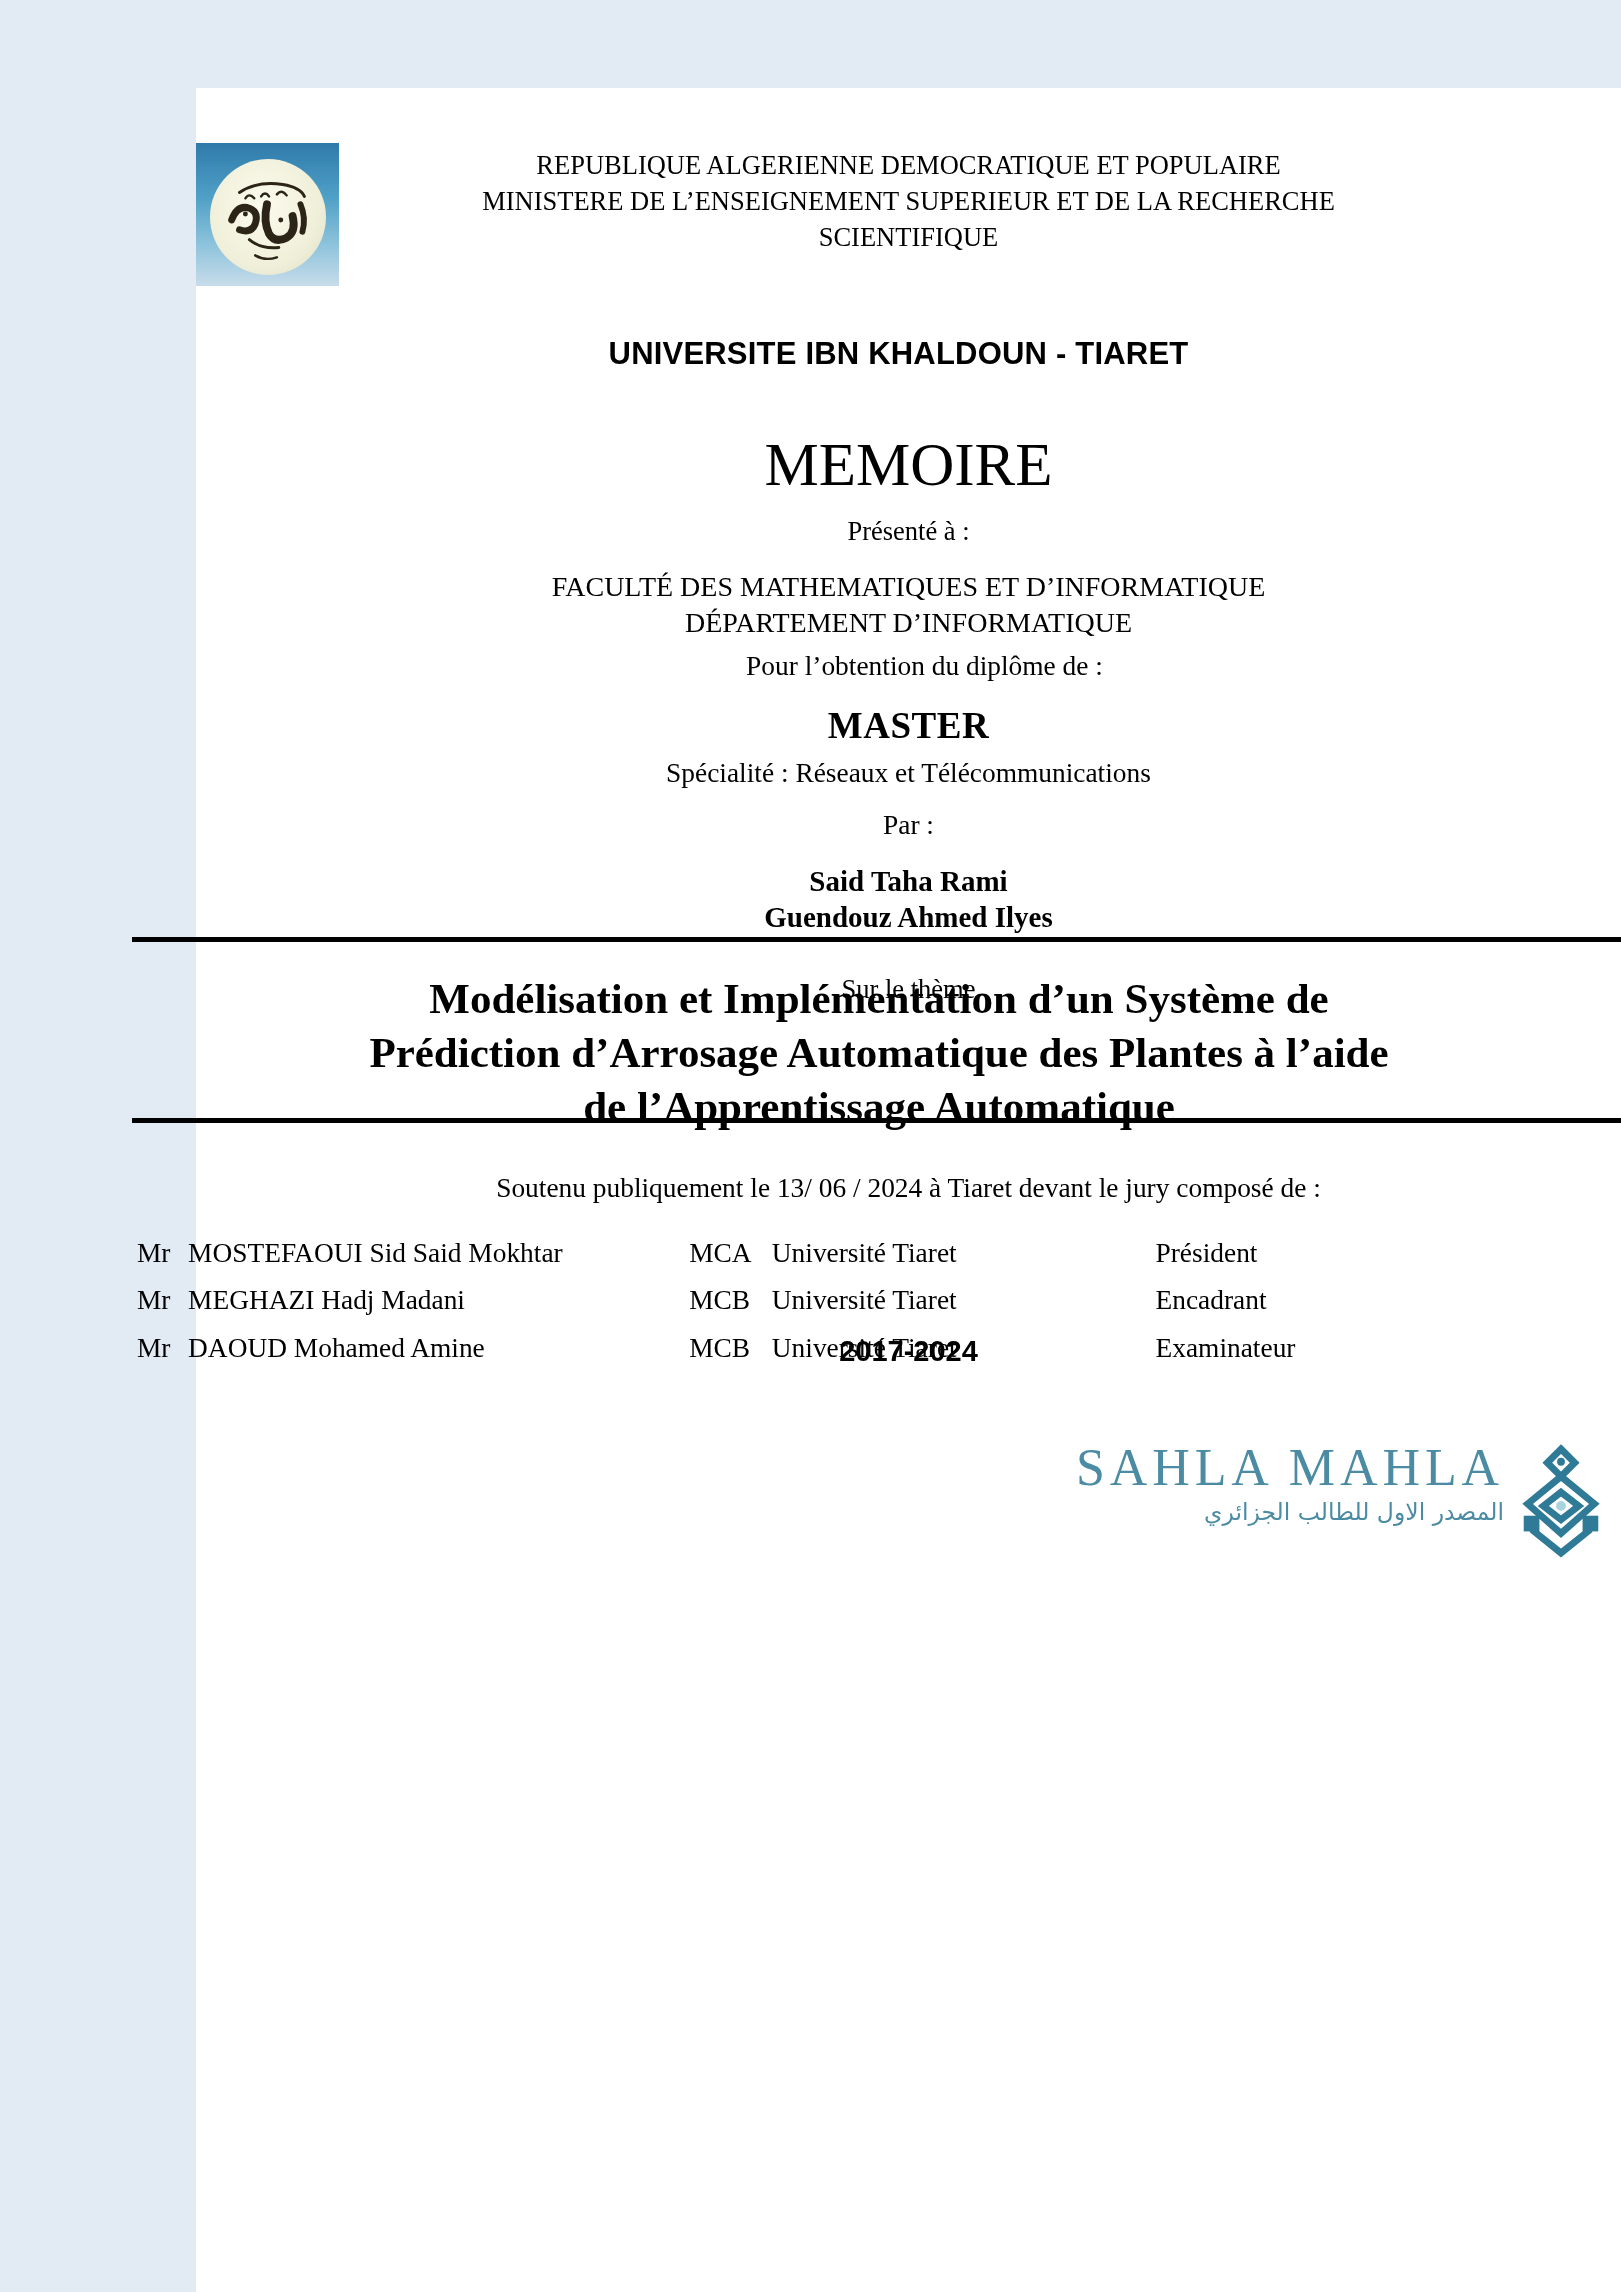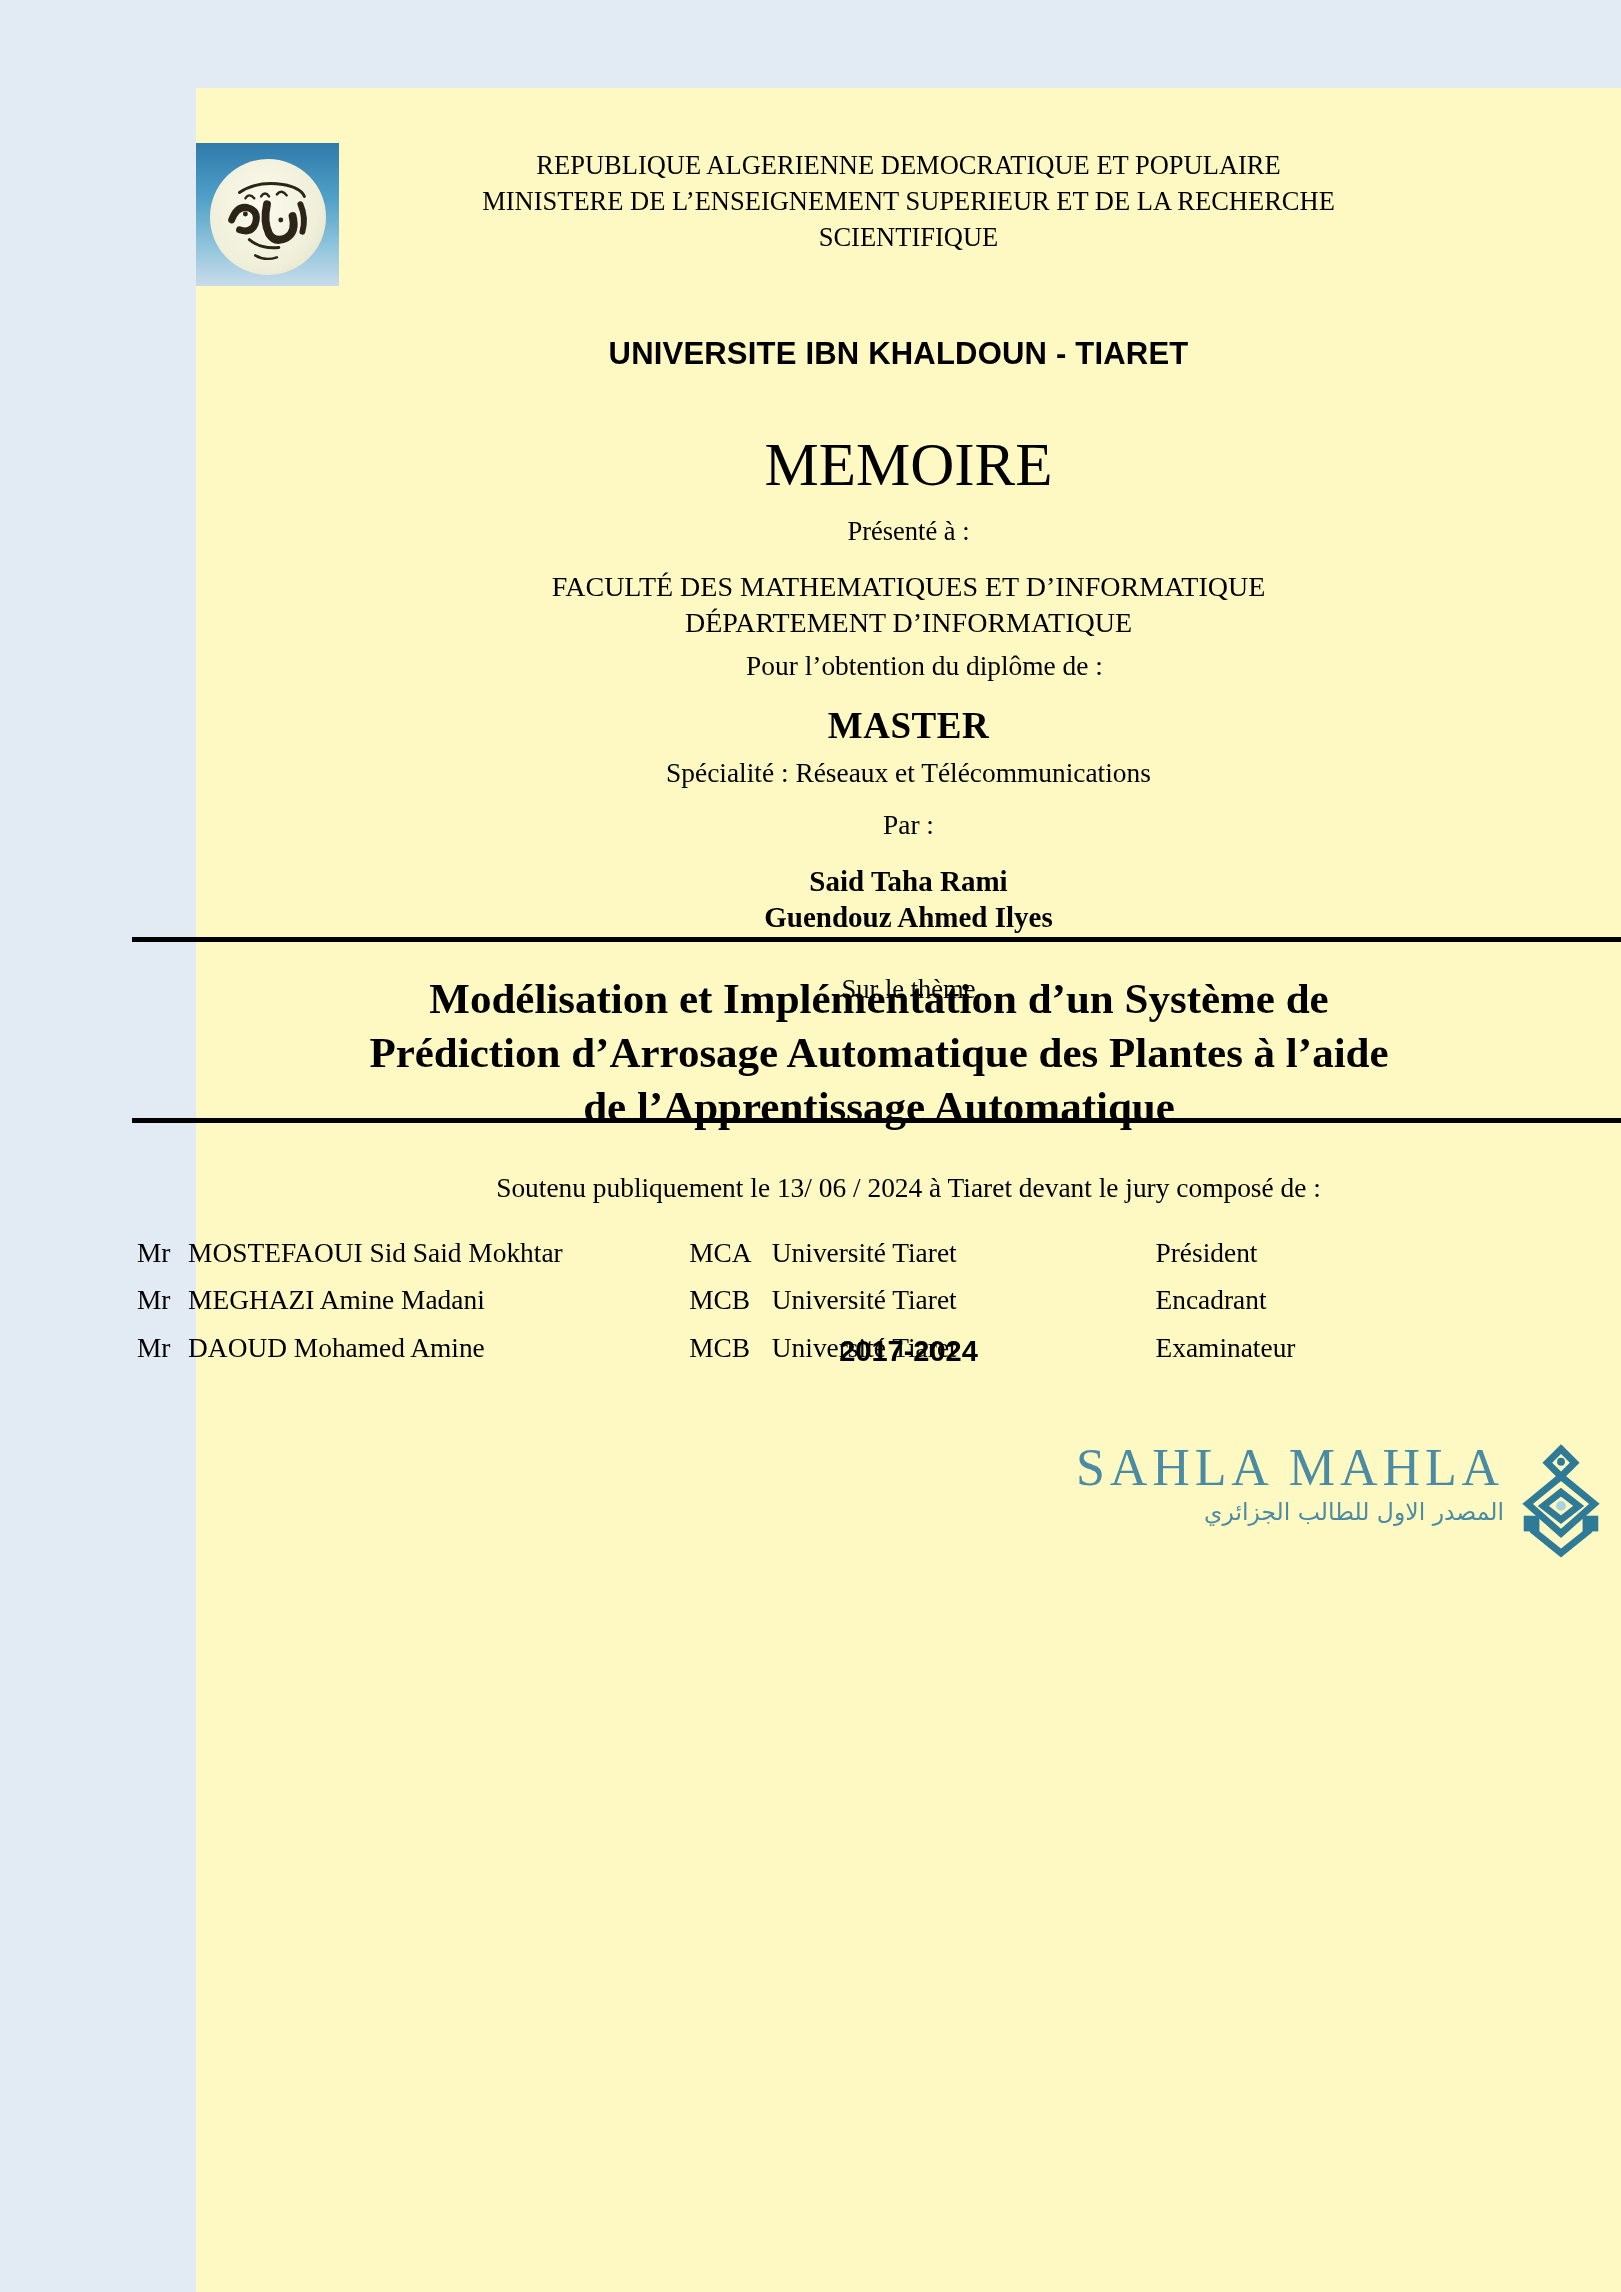--- a/index.html
+++ b/index.html
@@ -15,21 +15,21 @@
     position: relative;
   }
 
   
   #page-sheet {
     position: absolute;
     left: 196px;
     top: 88px;
     width: 1425px;
     height: 2204px;
-    background: #fef9c3;
+    background: #ffffff;
   }
 
   
   #header-block {
     position: absolute;
     left: 0;
     top: 0;
     width: 1425px;
   }
 
@@ -332,21 +332,21 @@
     <tbody>
       <tr>
         <td class="c-title">Mr</td>
         <td class="c-name">MOSTEFAOUI Sid Said Mokhtar</td>
         <td class="c-grade">MCA</td>
         <td class="c-univ">Université Tiaret</td>
         <td class="c-role">Président</td>
       </tr>
       <tr>
         <td class="c-title">Mr</td>
-        <td class="c-name">MEGHAZI Amine Madani</td>
+        <td class="c-name">MEGHAZI Hadj Madani</td>
         <td class="c-grade">MCB</td>
         <td class="c-univ">Université Tiaret</td>
         <td class="c-role">Encadrant</td>
       </tr>
       <tr>
         <td class="c-title">Mr</td>
         <td class="c-name">DAOUD Mohamed Amine</td>
         <td class="c-grade">MCB</td>
         <td class="c-univ">Université Tiaret</td>
         <td class="c-role">Examinateur</td>

